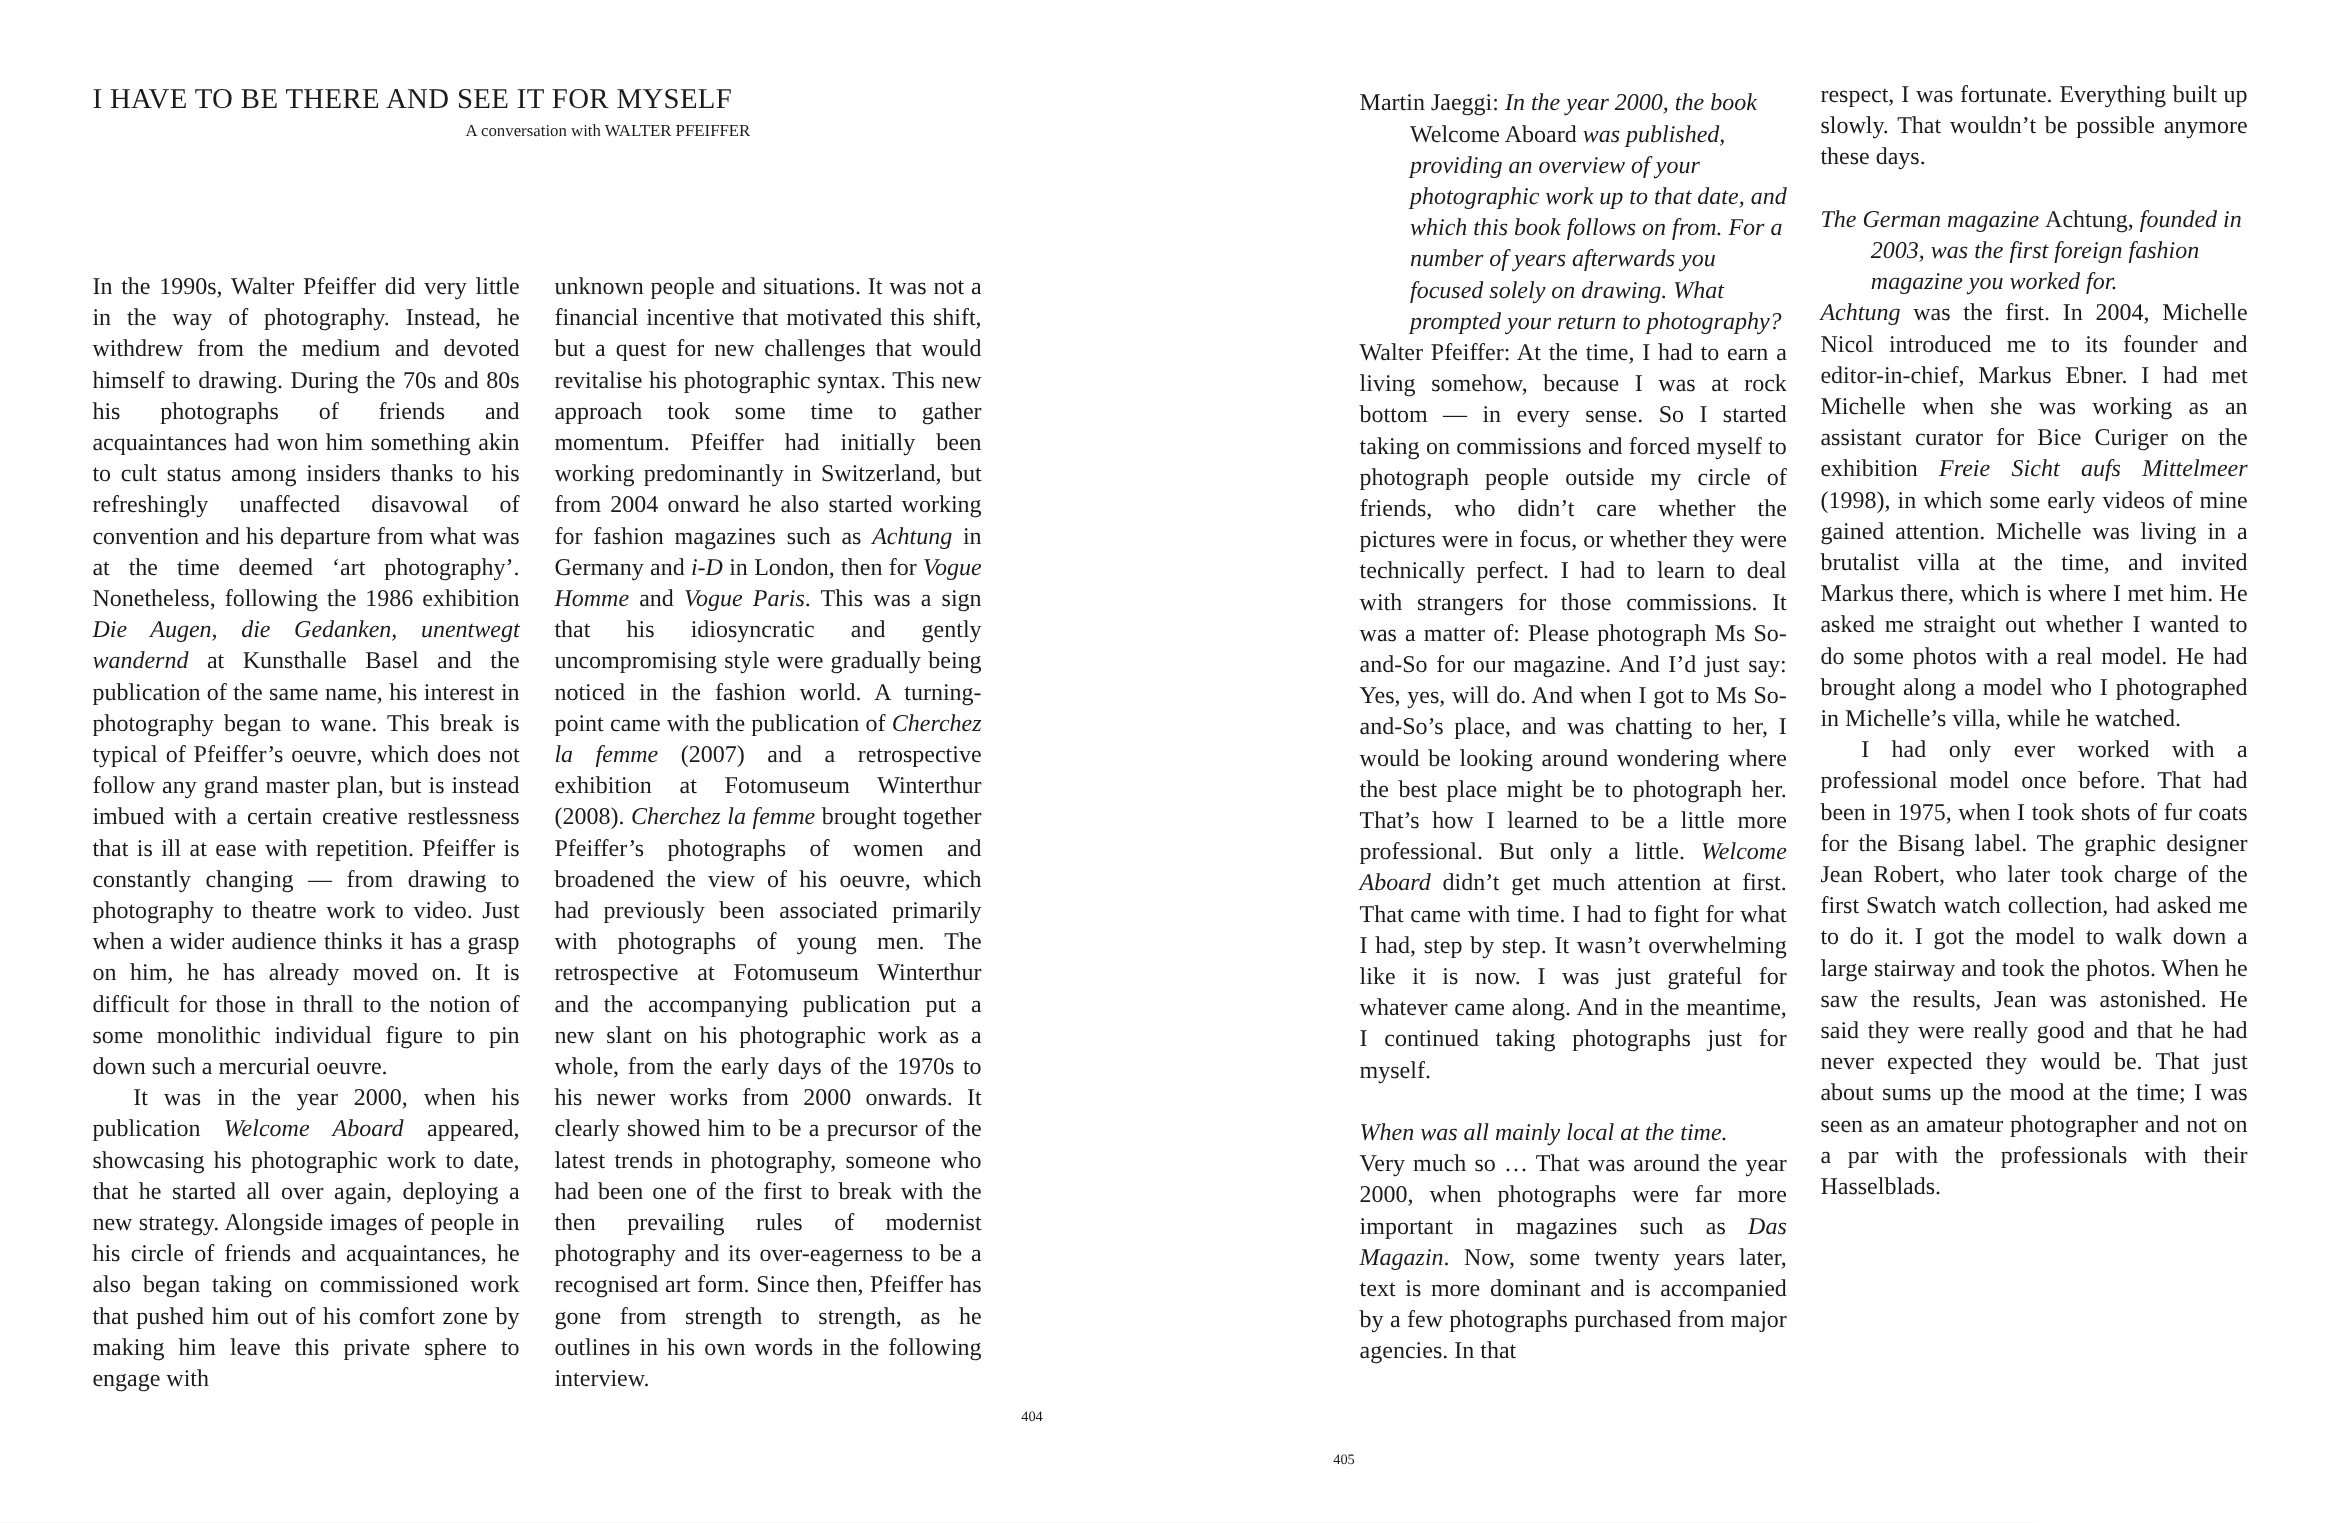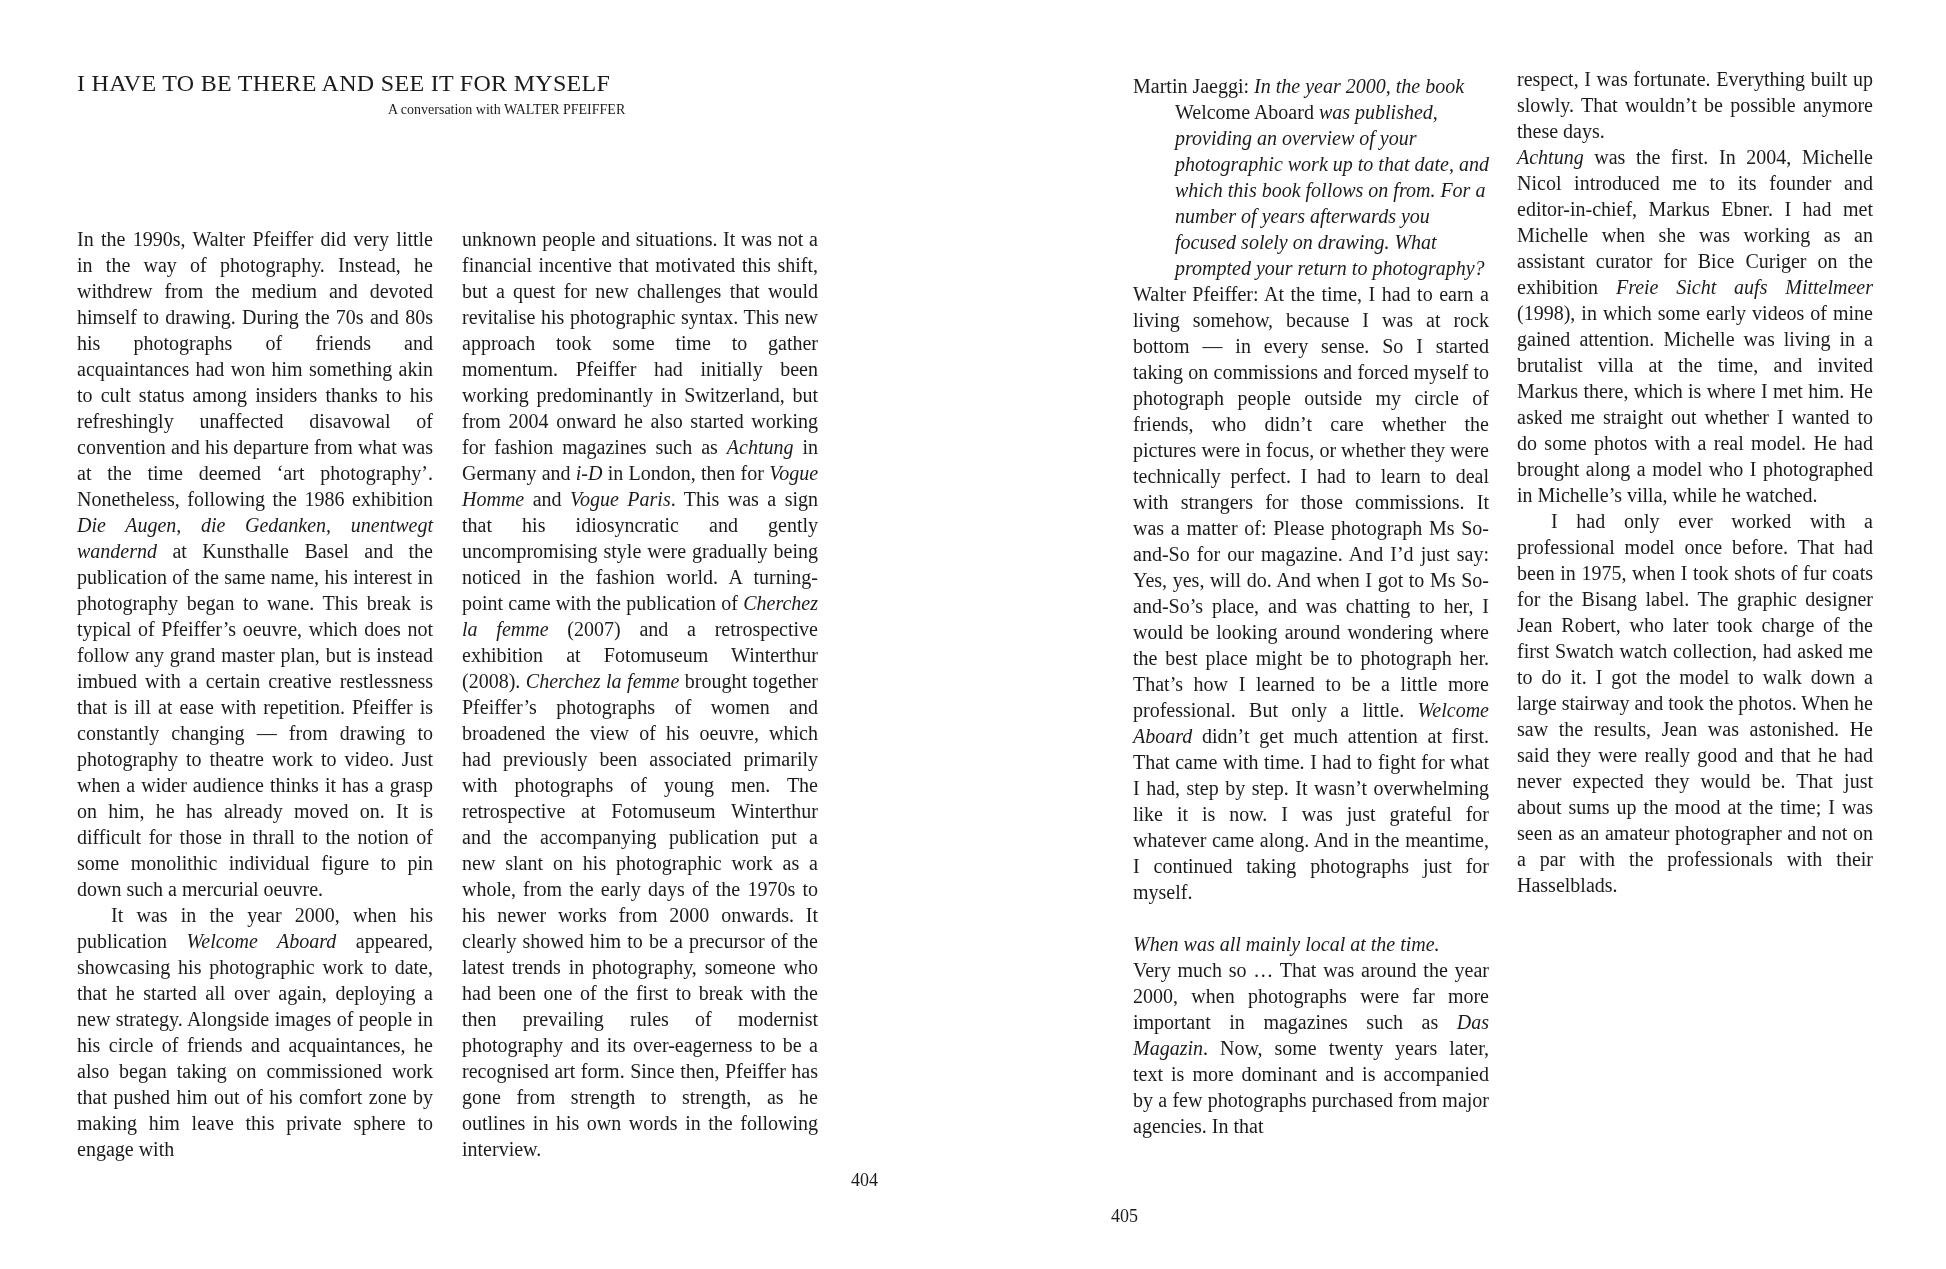--- a/index.html
+++ b/index.html
@@ -57,21 +57,21 @@
     text-indent: -42px;
     margin-top: 26px;
     hyphens: none;
     -webkit-hyphens: none;
   }
   .col p.question:first-child { margin-top: 0; }
   .col em { font-style: italic; }
 
   .page-number {
     position: absolute;
-    font-size: 18px;
+    font-size: 12px;
     line-height: 18px;
     color: #1b1b1b;
   }
   #pn-left  { left: 851px;  top: 1171px; }
   #pn-right { left: 1111px; top: 1171px; margin-top: 36px; }
 </style>
 </head>
 <body>
 
 <div id="spread">
@@ -91,20 +91,21 @@
 
   <div id="col3" class="col">
       <p class="question"><span>Martin Jaeggi: </span><em>In the year 2000, the book </em><span>Welcome Aboard </span><em>was published, providing an overview of your photographic work up to that date, and which this book follows on from. For a number of years afterwards you focused solely on drawing. What prompted your return to photography?</em></p>
       <p class="body"><span>Walter Pfeiffer: At the time, I had to earn a living somehow, because I was at rock bottom — in every sense. So I started taking on commissions and forced myself to photograph people outside my circle of friends, who didn’t care whether the pictures were in focus, or whether they were technically perfect. I had to learn to deal with strangers for those commissions. It was a matter of: Please photograph Ms So-and-So for our magazine. And I’d just say: Yes, yes, will do. And when I got to Ms So-and-So’s place, and was chatting to her, I would be looking around wondering where the best place might be to photograph her. That’s how I learned to be a little more professional. But only a little. </span><em>Welcome Aboard</em><span> didn’t get much attention at first. That came with time. I had to fight for what I had, step by step. It wasn’t overwhelming like it is now. I was just grateful for whatever came along. And in the meantime, I continued taking photographs just for myself.</span></p>
       <p class="question"><em>When was all mainly local at the time.</em></p>
       <p class="body"><span>Very much so … That was around the year 2000, when photographs were far more important in magazines such as </span><em>Das Magazin</em><span>. Now, some twenty years later, text is more dominant and is accompanied by a few photographs purchased from major agencies. In that</span></p>
     </div>
 
   <div id="col4" class="col">
       <p class="body"><span>respect, I was fortunate. Everything built up slowly. That wouldn’t be possible anymore these days.</span></p>
+      <p class="question"><em>The German magazine </em><span>Achtung,</span><em> founded in 2003, was the first foreign fashion magazine you worked for.</em></p>
       <p class="body"><em>Achtung</em><span> was the first. In 2004, Michelle Nicol introduced me to its founder and editor-in-chief, Markus Ebner. I had met Michelle when she was working as an assistant curator for Bice Curiger on the exhibition </span><em>Freie Sicht aufs Mittelmeer</em><span> (1998), in which some early videos of mine gained attention. Michelle was living in a brutalist villa at the time, and invited Markus there, which is where I met him. He asked me straight out whether I wanted to do some photos with a real model. He had brought along a model who I photographed in Michelle’s villa, while he watched.</span></p>
       <p class="body-indent"><span>I had only ever worked with a professional model once before. That had been in 1975, when I took shots of fur coats for the Bisang label. The graphic designer Jean Robert, who later took charge of the first Swatch watch collection, had asked me to do it. I got the model to walk down a large stairway and took the photos. When he saw the results, Jean was astonished. He said they were really good and that he had never expected they would be. That just about sums up the mood at the time; I was seen as an amateur photographer and not on a par with the professionals with their Hasselblads.</span></p>
     </div>
 
   <div id="pn-left" class="page-number">404</div>
 
   <div id="pn-right" class="page-number">405</div>
 
 </div>
 

